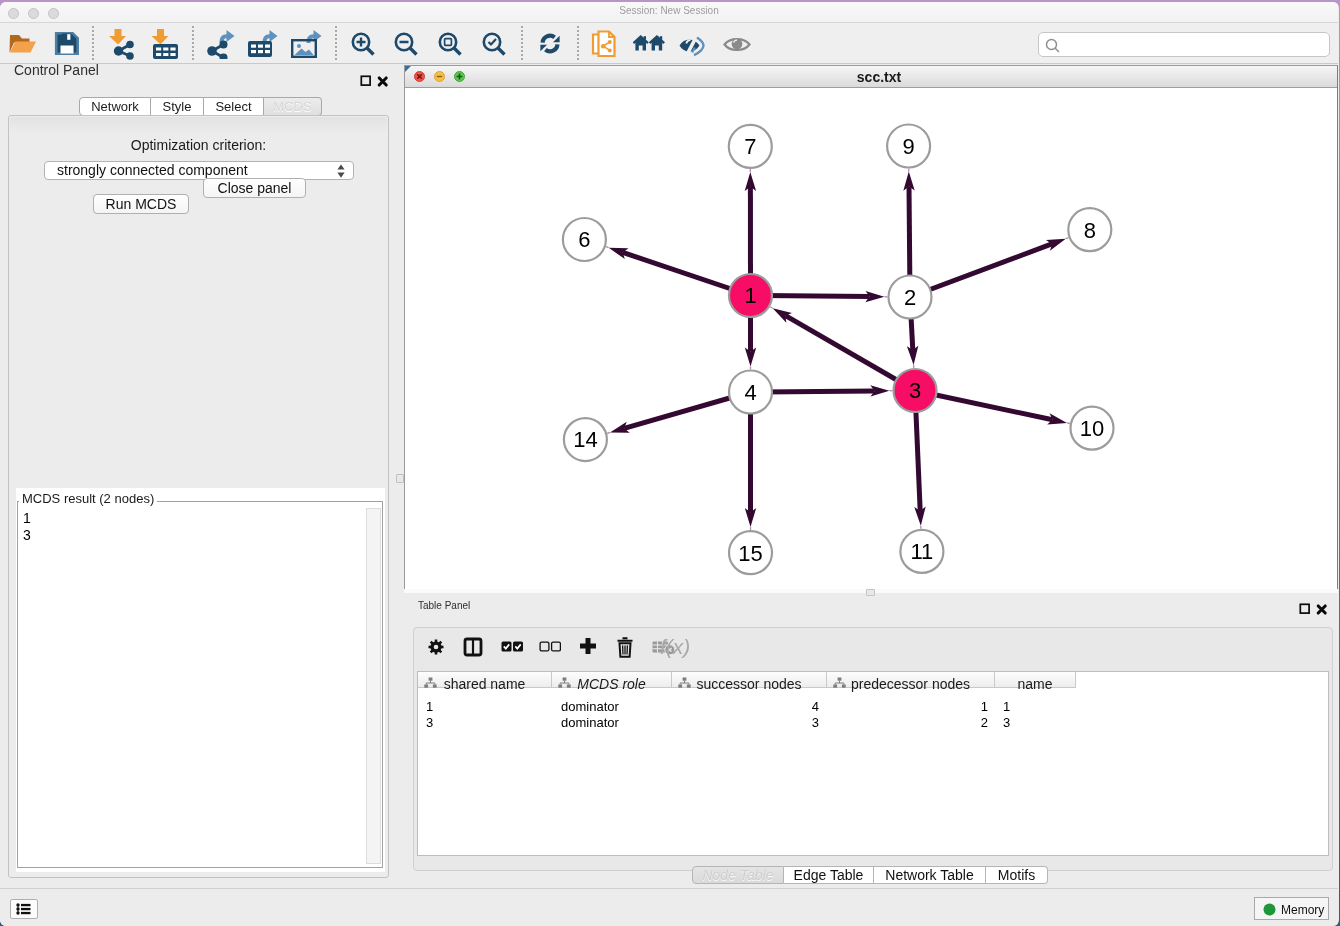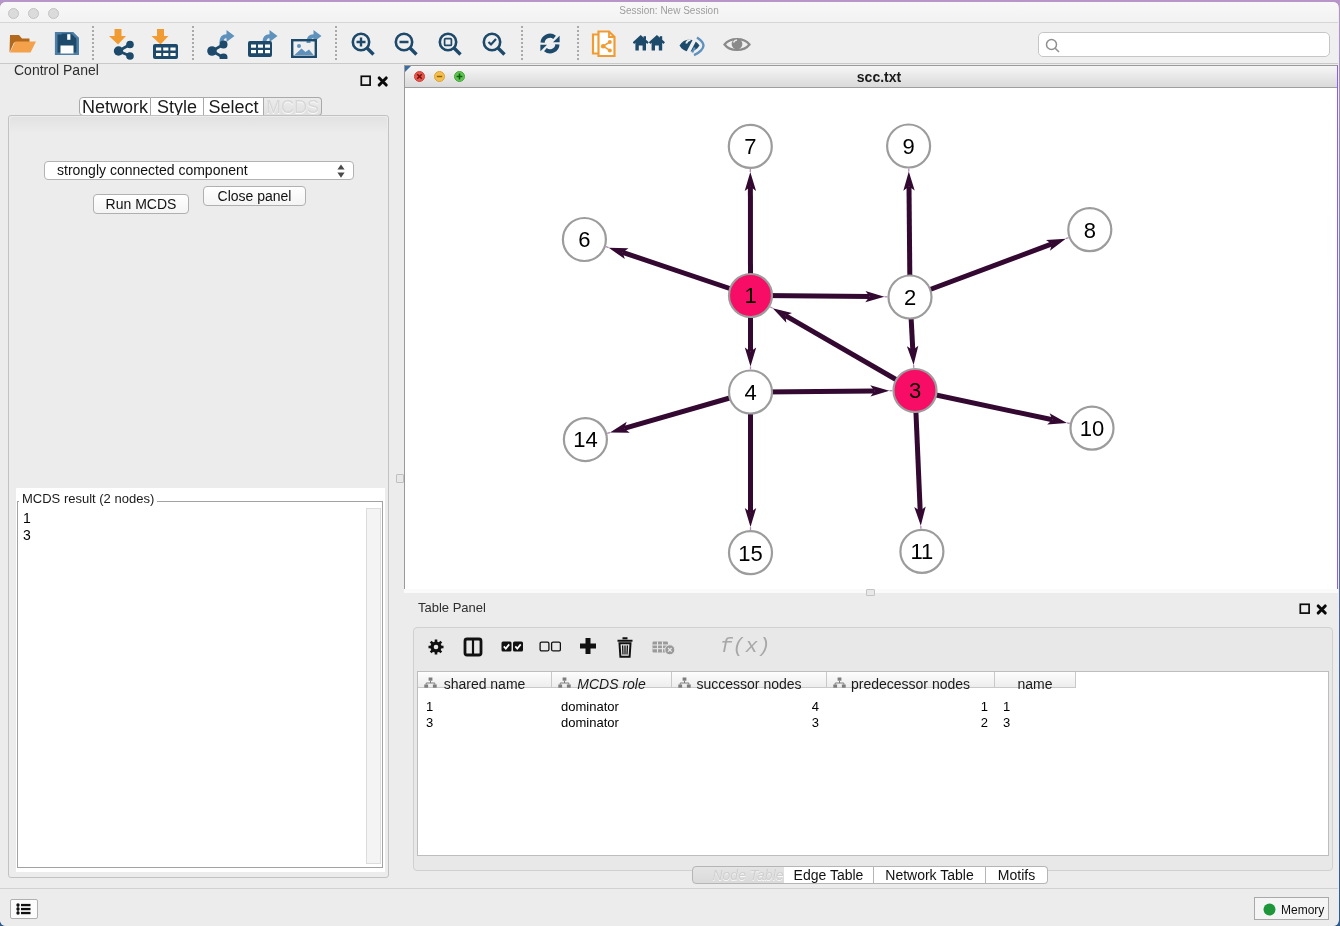--- a/index.html
+++ b/index.html
@@ -15,21 +15,21 @@
 
 
 .toolbar { position:absolute; left:0; top:21px; width:1338px; height:41px; background:#efefef; border-bottom:1px solid #c9c9c9; }
 .sep { position:absolute; top:3px; height:34px; width:0; border-left:2px dotted #a9a9a9; }
 .searchbox { position:absolute; left:1038px; top:9px; width:292px; height:25px; background:#fff; border:1px solid #c6c6c6; border-radius:5px; }
 
 
 
 .cp-label { position:absolute; left:14px; top:60px; font-size:14px; color:#2e2e2e; }
 .cp-tabs { position:absolute; left:79px; top:95px; height:19px; }
-.tab { position:absolute; top:0; height:19px; background:#fff; border:1px solid #a9a9a9; font-size:18px; color:#1c1c1c; text-align:center; line-height:18px; }
+.tab { position:absolute; top:0; height:19px; background:#fff; border:1px solid #a9a9a9; font-size:13px; color:#1c1c1c; text-align:center; line-height:18px; }
 .tab.sel { background:linear-gradient(#ececec,#e0e0e0); color:#d7d7d7; text-shadow:0 1px 0 #fbfbfb; }
 .cp-box { position:absolute; left:8px; top:113px; width:381px; height:763px; border:1px solid #c2c2c2; border-radius:3px; background:#ececec; }
 .cp-inner-hl { position:absolute; left:1px; top:1px; right:1px; height:16px; background:linear-gradient(#e2e2e2,#ececec); border-radius:3px 3px 0 0; }
 .opt-label { position:absolute; left:0; top:135px; width:397px; text-align:center; font-size:14px; color:#1a1a1a; }
 .combo { position:absolute; left:44px; top:159px; width:310px; height:19px; background:#fff; border:1px solid #b2b2b2; border-radius:4px; font-size:14px; color:#111; line-height:17px; padding-left:12px; }
 .combo .chev { position:absolute; right:5px; top:1px; }
 .btn { position:absolute; height:20px; background:linear-gradient(#ffffff,#f4f4f4); border:1px solid #b0b0b0; border-radius:4px; font-size:14px; color:#111; text-align:center; line-height:18px; }
 .fieldset { position:absolute; left:16px; top:486px; width:369px; height:384px; background:#fff; }
 .fs-border { position:absolute; left:1px; top:13px; width:366px; height:367px; border:1px solid #a2a2a2; }
 .fieldset .legend { position:absolute; left:3px; top:3px; background:#fff; font-size:13px; color:#1a1a1a; padding:0 3px; }
@@ -43,21 +43,21 @@
 .netwin { position:absolute; left:404px; top:63px; width:934px; height:524px; border:1px solid #9a9a9a; border-right:1px solid #8b5cf6; border-bottom:none; background:#fff; }
 .netbottom { position:absolute; left:404px; top:587px; width:934px; height:4px; background:#fafafa; }
 .net-titlebar { position:absolute; left:0; top:0; width:100%; height:22px; background:linear-gradient(#f6f6f6,#dadada); border-bottom:1px solid #9e9e9e; }
 .net-title { position:absolute; left:8px; top:3px; width:100%; text-align:center; font-size:14px; font-weight:bold; color:#1a1a1a; }
 .tl2 { position:absolute; top:5px; width:11px; height:11px; border-radius:50%; }
 .corner-notch { position:absolute; left:0; top:0; width:0; height:0; border-top:6px solid #3a6da4; border-right:6px solid transparent; }
 .canvas { position:absolute; left:0; top:22px; width:932px; height:502px; background:#fff; }
 .hgrip { position:absolute; left:866px; top:587px; width:9px; height:7px; background:#e8e8e8; border:1px solid #c4c4c4; border-radius:1px; }
 
 
-.tp-label { position:absolute; left:418px; top:598px; font-size:13px; color:#2e2e2e; }
+.tp-label { position:absolute; left:418px; top:598px; font-size:10px; color:#2e2e2e; }
 .tp-box { position:absolute; left:413px; top:625px; width:920px; height:244px; background:#e8e8e8; border:1px solid #d0d0d0; border-radius:4px; }
 .tbl { position:absolute; left:417px; top:669px; width:912px; height:185px; background:#fff; border:1px solid #bdbdbd; }
 .tbl-header { position:absolute; left:0; top:0; height:16px; background:linear-gradient(#fdfdfd,#ededed); border-bottom:1px solid #c9c9c9; border-right:1px solid #c9c9c9; font-size:14px; color:#1a1a1a; }
 .tbl-header .txt { position:absolute; left:0; right:0; top:4px; text-align:center; }
 .cell { position:absolute; font-size:13px; color:#000; }
 .bot-tab { position:absolute; top:864px; height:18px; background:#fff; border:1px solid #b5b5b5; font-size:14px; color:#111; text-align:center; line-height:17px; }
 .bot-tab.sel { background:linear-gradient(#e4e4e4,#dadada); color:#cfcfcf; text-shadow:0 1px 0 #f8f8f8; }
 
 
 .statusbar { position:absolute; left:0; top:886px; width:1338px; height:38px; border-top:1px solid #d0d0d0; background:#ececec; }
@@ -218,27 +218,28 @@
   </svg>
   <div class="cp-tabs">
     <div class="tab" style="left:0; width:72px; border-radius:4px 0 0 4px;">Network</div>
     <div class="tab" style="left:72px; width:53px; border-left:none;">Style</div>
     <div class="tab" style="left:125px; width:60px; border-left:none;">Select</div>
     <div class="tab sel" style="left:185px; width:58px; border-left:none; border-radius:0 4px 4px 0;">MCDS</div>
   </div>
   <div class="cp-box">
       <div class="cp-inner-hl"></div>
     </div>
+  <div class="opt-label">Optimization criterion:</div>
   <div class="combo">strongly connected component
     <svg class="chev" width="14" height="16" viewBox="0 0 14 16">
         <path d="M7 1.4 L10.6 6.6 H3.4 Z M7 14.8 L10.6 9.6 H3.4 Z" fill="#4a4a4a"></path>
       </svg>
   </div>
   <div class="btn" style="left:93px; top:192px; width:96px;">Run MCDS</div>
-  <div class="btn" style="left:203px; top:184px; width:103px;">Close panel</div>
+  <div class="btn" style="left:203px; top:176px; width:103px;">Close panel</div>
   <div class="fieldset">
     <div class="fs-border"></div>
     <div class="legend">MCDS result (2 nodes)</div>
     <div class="mcds-text">1<br>3</div>
     <div class="mcds-scroll"></div>
   </div>
   <div class="vgrip"></div>
 
   <div class="netwin">
     <div class="net-titlebar">
@@ -389,21 +390,21 @@
       </g>
 <g stroke="#e8e8e8" stroke-width="1.1">
         <line x1="0.5" y1="6" x2="16" y2="6"></line>
         <line x1="0.5" y1="9.7" x2="16" y2="9.7"></line>
         <line x1="5.5" y1="2.5" x2="5.5" y2="13.5"></line>
         <line x1="10.5" y1="2.5" x2="10.5" y2="13.5"></line>
       </g>
 <circle cx="17.8" cy="10.8" r="5" fill="#9a9a9a" stroke="#e8e8e8" stroke-width="1"></circle>
 <path d="M16 9 l3.6 3.6 m0 -3.6 l-3.6 3.6" stroke="#e8e8e8" stroke-width="1.3"></path>
 </svg>
-    <div class="abs" style="left:720px;top:633px;width:40px;font-family:Liberation Mono, monospace;font-style:italic;font-size:21px;color:#a8a8a8;">f(x)</div>
+    <div class="abs" style="left:660px;top:633px;width:40px;font-family:Liberation Sans, sans-serif;font-style:italic;font-size:21px;color:#a8a8a8;">f(x)</div>
   <div class="tbl">
     <div class="tbl-header" style="left:0px;width:134px;">
         <svg width="13" height="12" viewBox="0 0 13 12" style="position:absolute;left:6px;top:5px">
           <g fill="#7d7d7d">
             <rect x="4.6" y="0.5" width="3.8" height="3.2"></rect>
             <rect x="0.3" y="7.5" width="3.8" height="3.2"></rect>
             <rect x="8.9" y="7.5" width="3.8" height="3.2"></rect>
             <path d="M6.5 3.7 V6 M2.2 7.5 V6 H10.8 V7.5" fill="none" stroke="#7d7d7d" stroke-width="1"></path>
           </g>
         </svg>
@@ -449,21 +450,21 @@
     <div class="cell" style="left:143px;top:27px;">dominator</div>
     <div class="cell" style="left:319px;top:27px; width:82px; text-align:right;">4</div>
     <div class="cell" style="left:494px;top:27px; width:76px; text-align:right;">1</div>
     <div class="cell" style="left:585px;top:27px;">1</div>
     <div class="cell" style="left:8px;  top:43px;">3</div>
     <div class="cell" style="left:143px;top:43px;">dominator</div>
     <div class="cell" style="left:319px;top:43px; width:82px; text-align:right;">3</div>
     <div class="cell" style="left:494px;top:43px; width:76px; text-align:right;">2</div>
     <div class="cell" style="left:585px;top:43px;">3</div>
   </div>
-  <div class="bot-tab sel" style="left:692px; width:112px; border-radius:4px 0 0 4px;font-style:italic;">Node Table</div>
+  <div class="bot-tab sel" style="left:692px; width:92px; border-radius:4px 0 0 4px;font-style:italic;">Node Table</div>
   <div class="bot-tab" style="left:784px; width:90px; border-left:none;">Edge Table</div>
   <div class="bot-tab" style="left:874px; width:112px; border-left:none;">Network Table</div>
   <div class="bot-tab" style="left:986px; width:62px; border-left:none; border-radius:0 4px 4px 0;">Motifs</div>
 
   <div class="statusbar"></div>
   <div class="listbtn">
     <svg width="26" height="18" viewBox="0 0 26 18">
         <g fill="#111">
           <circle cx="7" cy="5" r="1.7"></circle>
           <circle cx="7" cy="9" r="1.7"></circle>

